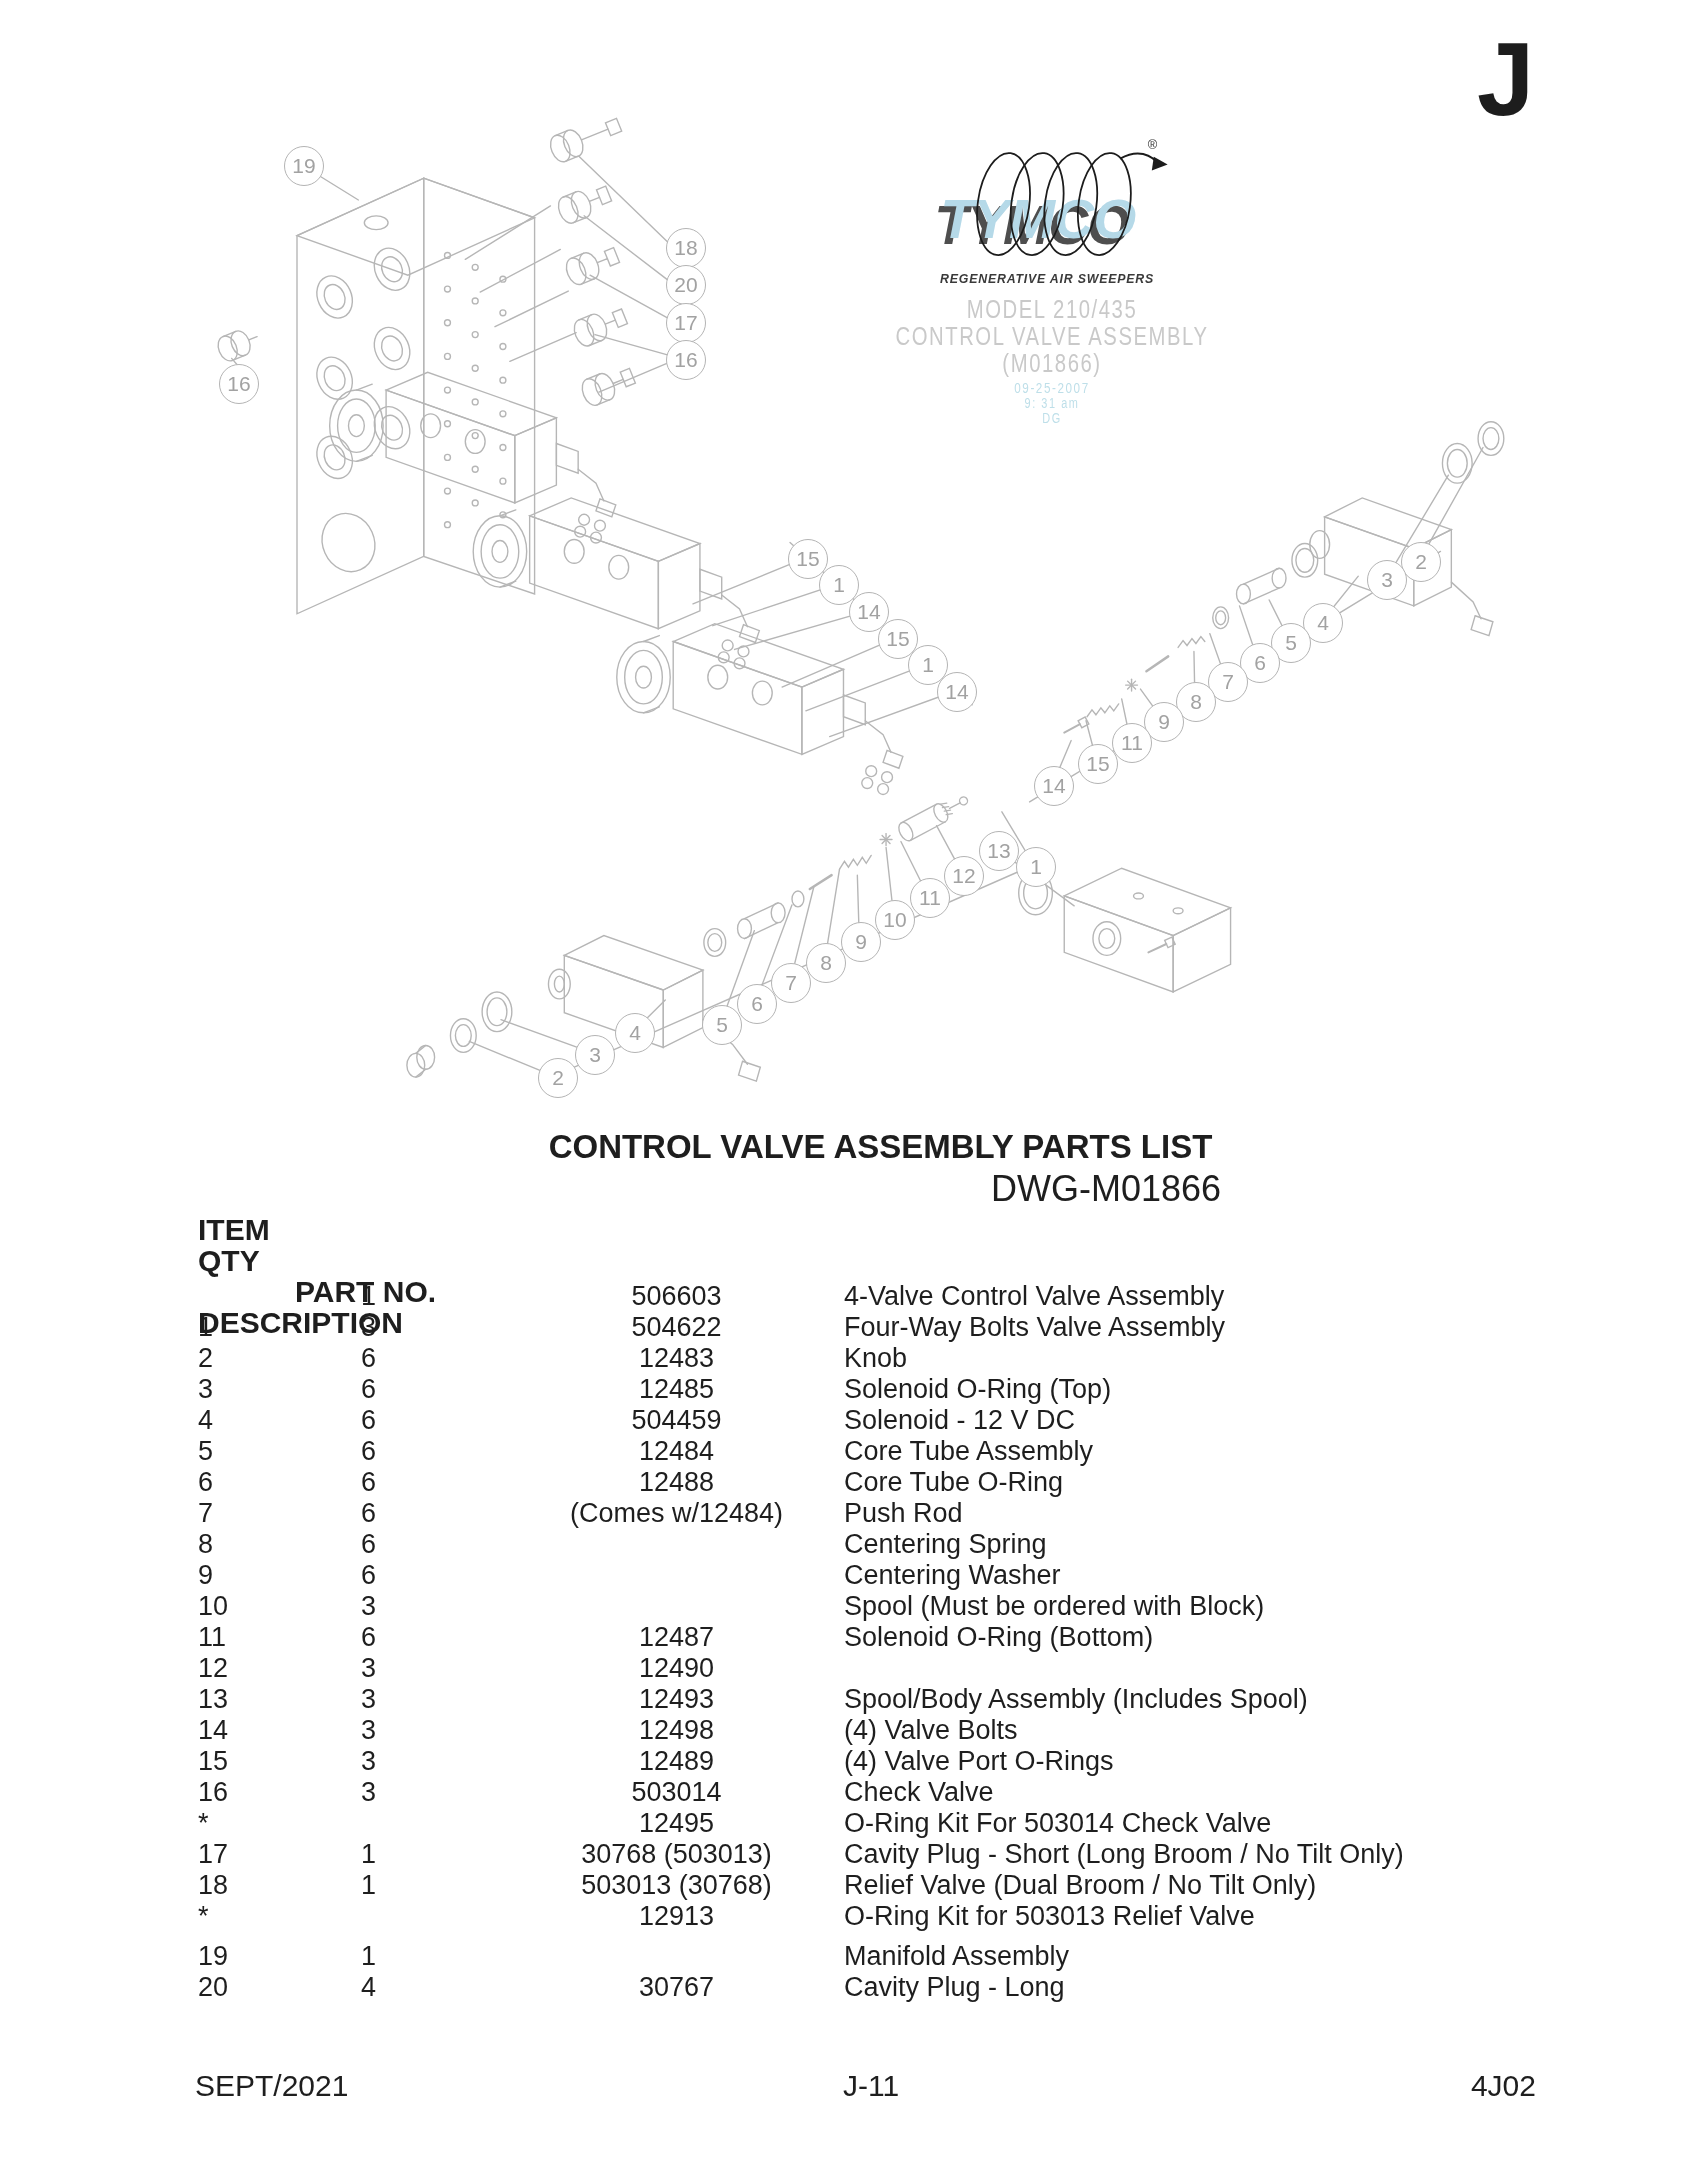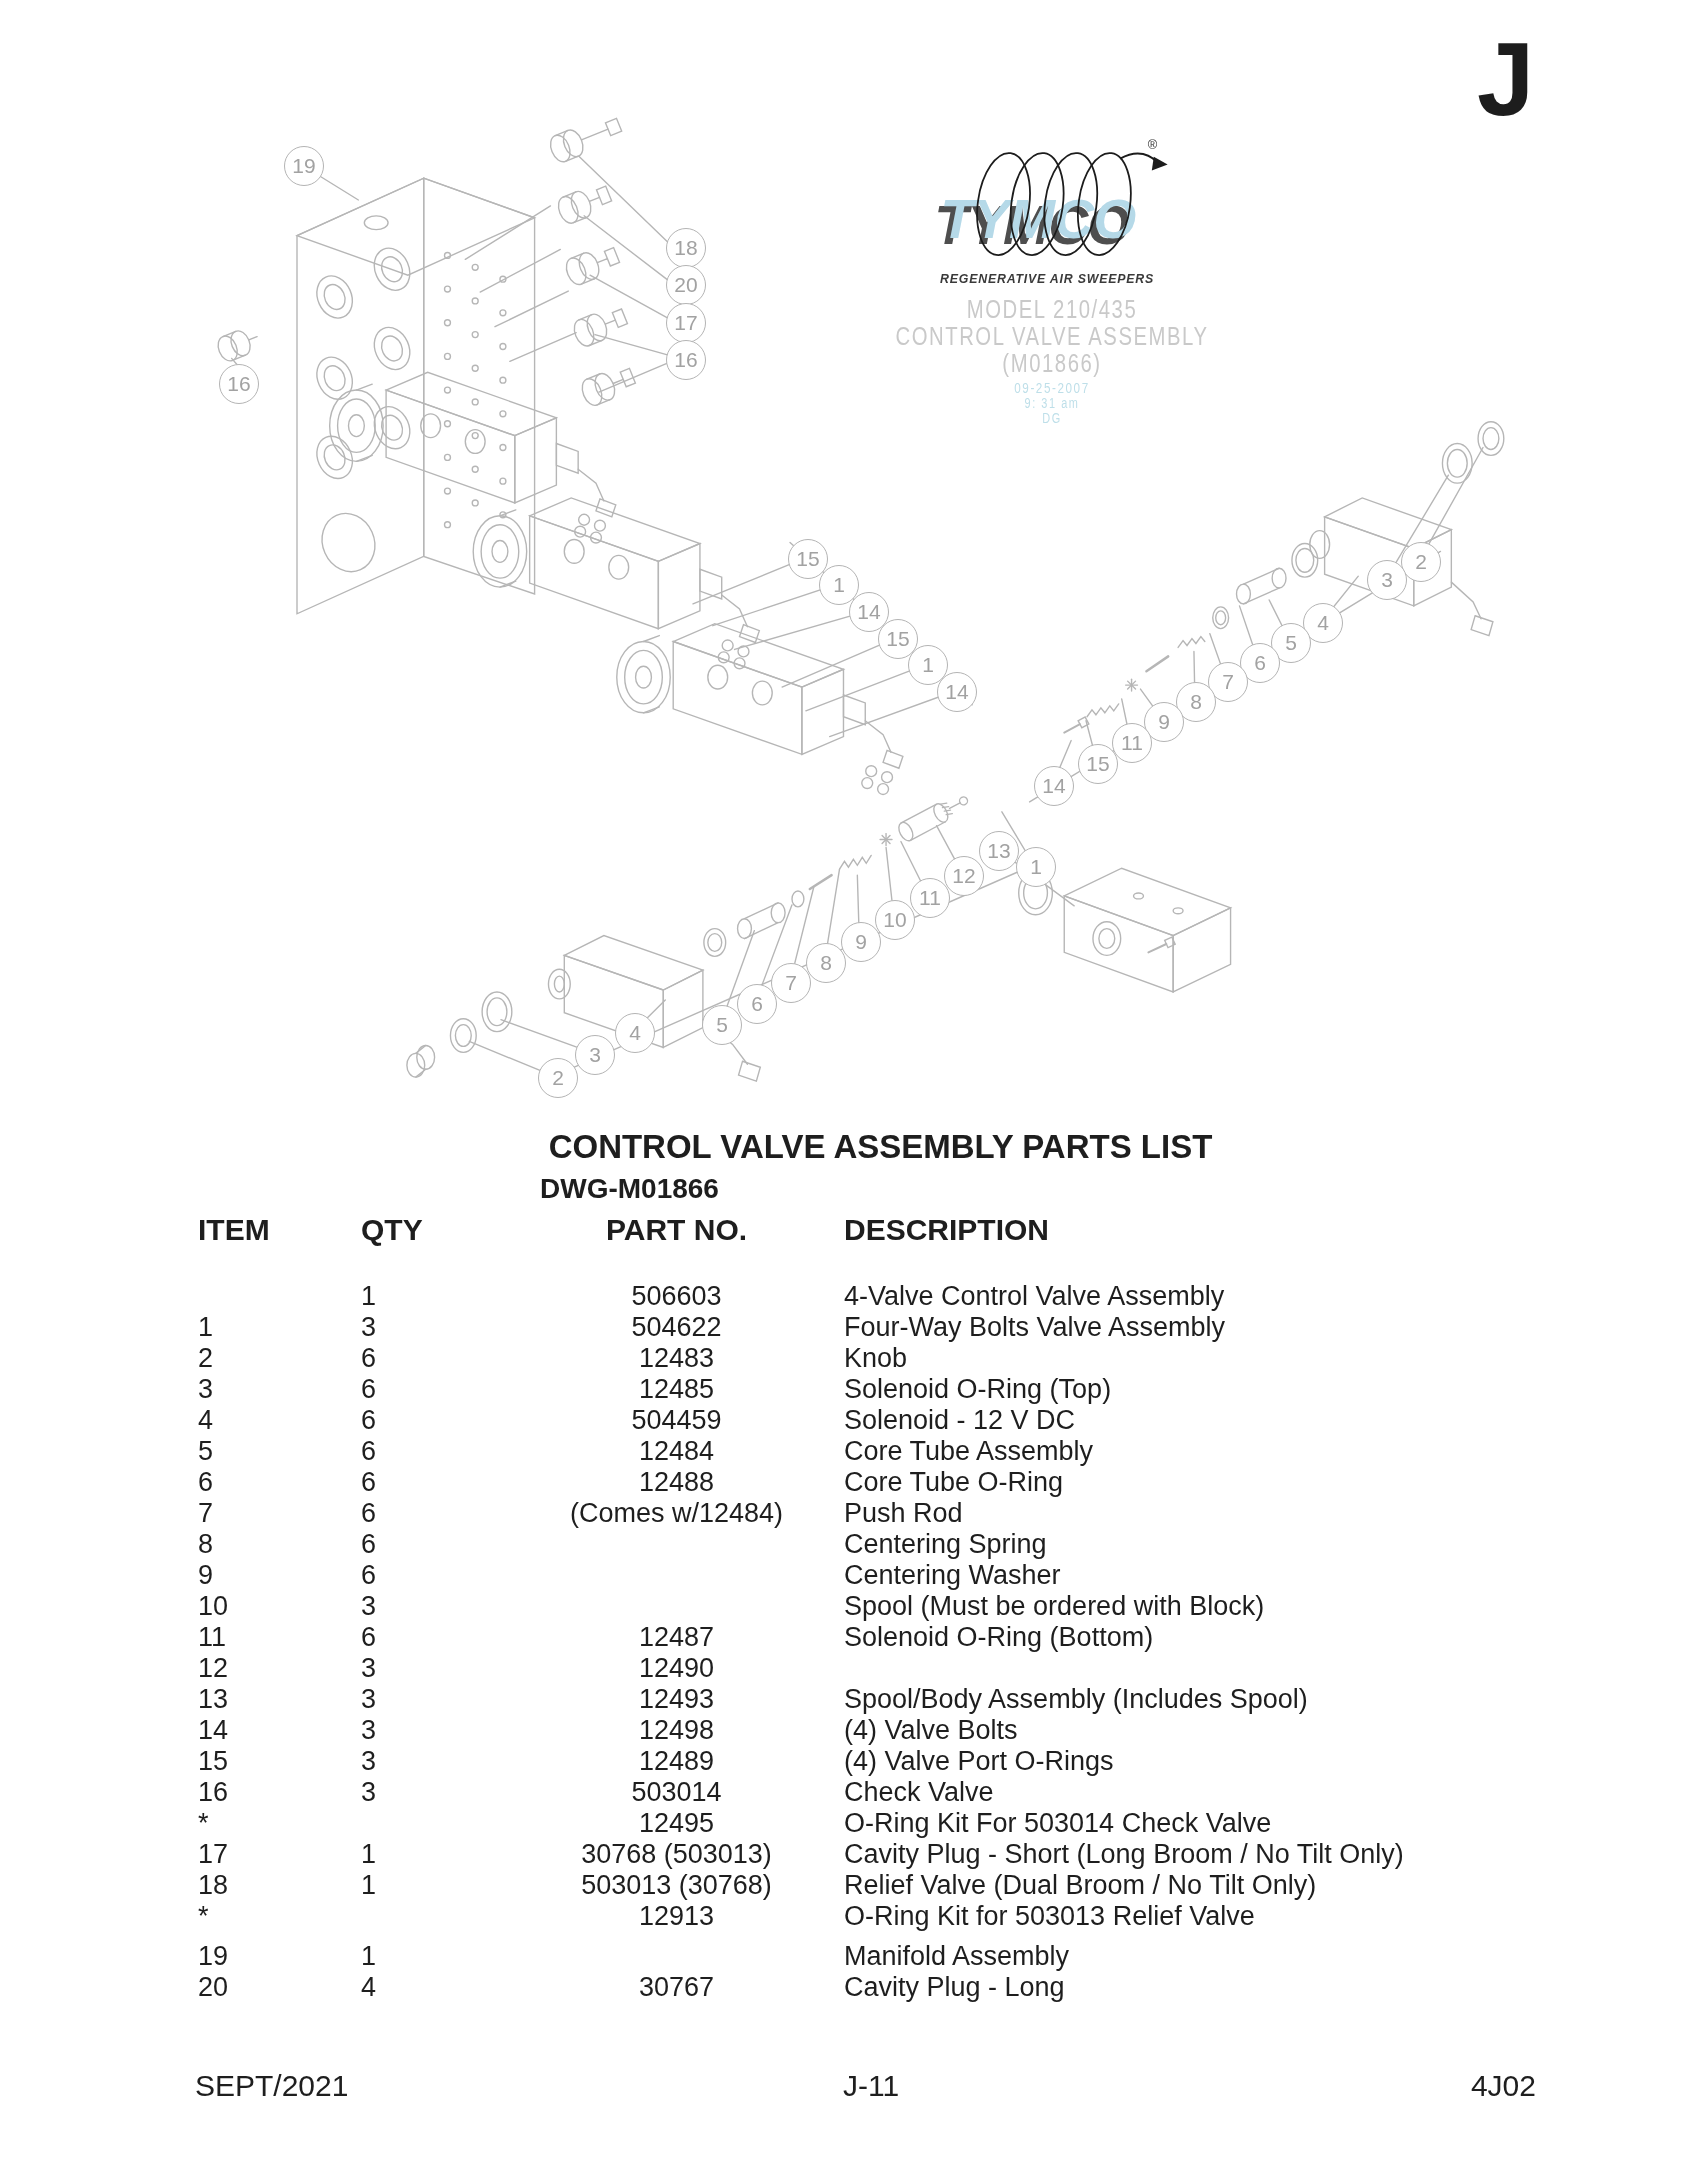--- a/index.html
+++ b/index.html
@@ -19,25 +19,25 @@
   .stamp .l{font-size:26px;line-height:27px;letter-spacing:2px;color:#c9c9c9;white-space:nowrap;}
   .stamp .s1{font-size:15px;line-height:16px;letter-spacing:2px;color:#bedfe9;margin-top:3px;}
   .stamp .s2{font-size:14px;line-height:15px;letter-spacing:2px;color:#bedfe9;}
   .stamp .s3{font-size:14px;line-height:14px;letter-spacing:2px;color:#bedfe9;}
   
   .callout{position:absolute;width:38px;height:38px;border:1.6px solid #b4b4b4;border-radius:50%;
            background:#fff;color:#a2a2a2;font-size:21px;display:flex;align-items:center;justify-content:center;}
   
   .list-title{position:absolute;left:540px;top:1130px;width:681px;text-align:center;
               font-size:33px;font-weight:bold;line-height:34px;}
-  .list-subtitle{position:absolute;left:540px;top:1172px;width:681px;text-align:left;
-              font-size:28px;font-weight:bold;line-height:33px;}
+  .list-subtitle{position:absolute;left:540px;top:1172px;width:681px;text-align:right;
+              font-size:36px;font-weight:normal;line-height:33px;}
   
   .table{position:absolute;left:198px;top:1214px;width:1297px;font-size:27px;color:#1e1e1e;}
-  .thead{display:flex;font-size:30px;font-weight:bold;height:31px;line-height:31px;}
+  .thead{display:flex;font-size:30px;font-weight:bold;height:31px;line-height:31px;flex-direction:column;}
   .tbody{margin-top:36px;}
   .trow{display:flex;height:31px;line-height:31px;}
   .trow.gap{margin-top:9px;}
   .c-item{width:163px;flex:0 0 auto;}
   .c-qty{width:148px;flex:0 0 auto;}
   .c-part{width:335px;flex:0 0 auto;white-space:nowrap;text-align:center;}
   .c-desc{flex:1 1 auto;white-space:nowrap;}
   
   .f-left{position:absolute;left:195px;top:2069px;font-size:30px;}
   .f-center{position:absolute;left:871px;top:2069px;font-size:30px;transform:translateX(-50%);}

